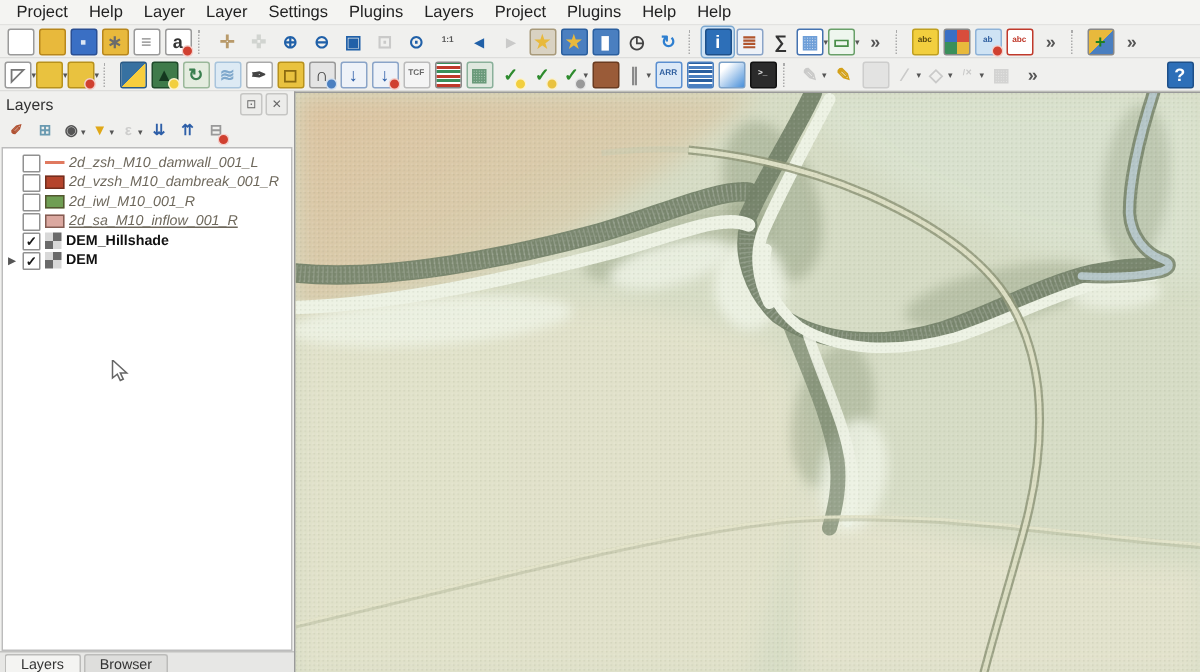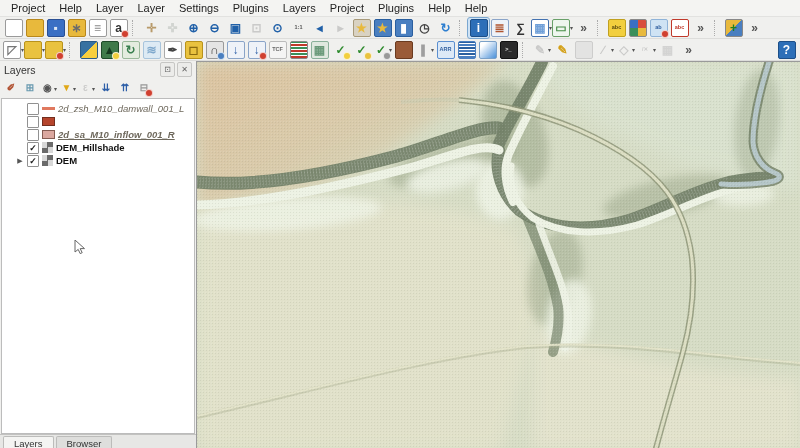--- a/index.html
+++ b/index.html
@@ -27,29 +27,29 @@
 
   
   .content{display:flex;height:390px;}
   .left-col{width:196px;display:flex;flex-direction:column;background:#f0f0ee;flex:0 0 auto;}
   .panel-head{height:17px;display:flex;align-items:center;padding:0 4px;font-size:10.5px;color:#333;}
   .panel-title{flex:1;}
   .panel-btns{display:flex;gap:2px;}
   .pbtn{width:13px;height:13px;display:flex;align-items:center;justify-content:center;font-size:8px;color:#666;border:1px solid #c6c6c4;background:#ececea;border-radius:2px;}
   .panel-toolbar{height:20px;display:flex;align-items:center;gap:1px;padding:0 2px;}
   .layer-list{flex:1;background:#fff;border:1px solid #bcbcbc;margin:0 1px;overflow:hidden;padding-top:3px;}
-  .lrow{display:flex;align-items:center;height:13px;padding-left:14px;gap:3px;}
+  .lrow{display:flex;align-items:center;height:13px;padding-left:2px;gap:3px;}
   .exp{width:8px;font-size:7px;color:#555;text-align:center;flex:0 0 auto;}
   .cb{width:10px;height:10px;border:1px solid #919191;background:#fff;font-size:9px;line-height:10px;text-align:center;color:#1a1a1a;border-radius:1px;flex:0 0 auto;font-weight:bold;}
   .sw{width:13px;height:9px;flex:0 0 auto;}
   .sw.raster{width:11px;height:11px;background:conic-gradient(#6a6a6a 0 25%,#d8d8d8 0 50%,#6a6a6a 0 75%,#d8d8d8 0);}
   .lbl{font-size:9.5px;white-space:nowrap;color:#333;}
   .lbl.it{font-style:italic;color:#6e685c;}
   .lbl.bd{font-weight:bold;color:#111;}
-  .lbl.ul{text-decoration:underline;font-weight:bold;}
+  .lbl.ul{text-decoration:underline;}
 
   
   .tabbar{height:16px;display:flex;align-items:flex-end;background:#e7e7e5;border-top:1px solid #c2c2c0;padding-left:3px;font-size:9.5px;}
   .tab{padding:1px 10px 2px 10px;background:#dededc;border:1px solid #bcbcba;border-bottom:none;margin-right:2px;color:#333;border-radius:2px 2px 0 0;}
   .tab.active{background:#f4f4f2;}
 
   
   .map{flex:1;position:relative;border-top:1px solid #9a9a9a;border-left:1px solid #9a9a9a;overflow:hidden;background:#d6dcc5;}
   .map svg{display:block;}
 
@@ -480,20 +480,27 @@
           <div class="lrow">
             <span class="exp"></span>
             <span class="cb"></span>
             <span class="sw" style="background: linear-gradient(transparent 38%, rgb(224, 121, 95) 38%, rgb(224, 121, 95) 62%, transparent 62%);"></span>
             <span class="lbl it">2d_zsh_M10_damwall_001_L</span>
           </div>
           <div class="lrow">
             <span class="exp"></span>
             <span class="cb"></span>
             <span class="sw" style="background: rgb(181, 68, 44); border: 1px solid rgba(60, 30, 20, 0.55); box-sizing: border-box;"></span>
+            <span class="lbl it">2d_vzsh_M10_dambreak_001_R</span>
+          </div>
+          <div class="lrow">
+            <span class="exp"></span>
+            <span class="cb"></span>
+            <span class="sw" style="background: rgb(111, 158, 83); border: 1px solid rgba(60, 30, 20, 0.55); box-sizing: border-box;"></span>
+            <span class="lbl it">2d_iwl_M10_001_R</span>
           </div>
           <div class="lrow">
             <span class="exp"></span>
             <span class="cb"></span>
             <span class="sw" style="background: rgb(219, 168, 160); border: 1px solid rgba(60, 30, 20, 0.55); box-sizing: border-box;"></span>
             <span class="lbl it ul">2d_sa_M10_inflow_001_R</span>
           </div>
           <div class="lrow">
             <span class="exp"></span>
             <span class="cb">✓</span>

